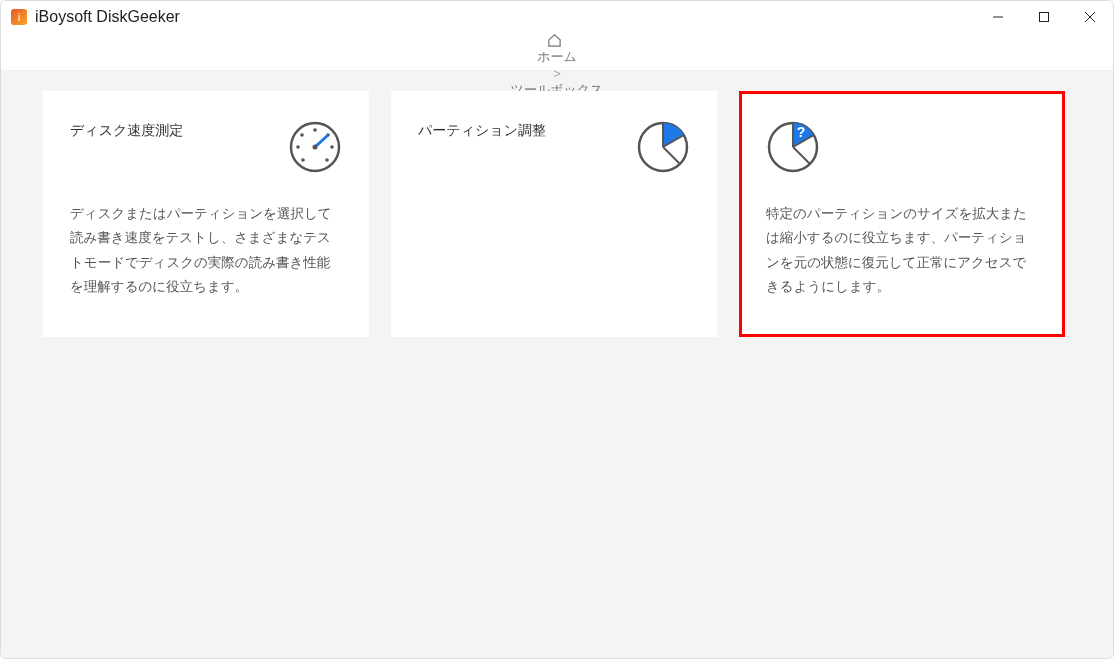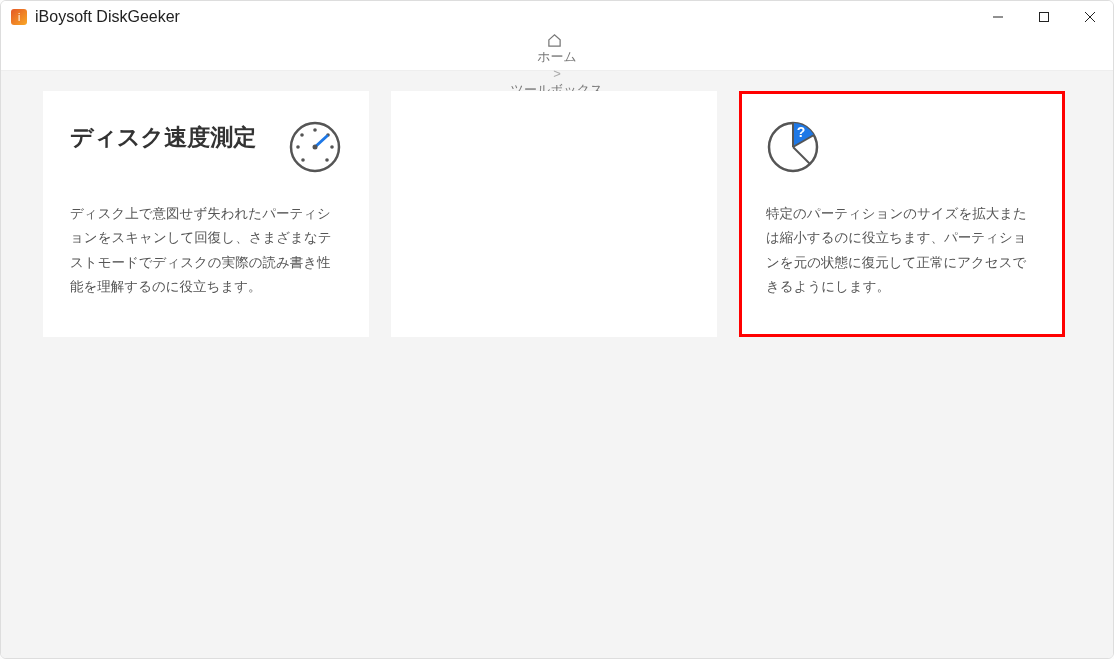--- a/index.html
+++ b/index.html
@@ -98,23 +98,23 @@
     border: 3px solid #ff0000;
     padding: 26px 24px 24px 24px;
   }
   .card-head {
     display:flex;
     align-items:flex-start;
     justify-content:space-between;
     margin-bottom: 28px;
   }
   .card-title {
-    font-size: 23px;
+    font-size: 14px;
     color: #333;
-    font-weight: 700;
+    font-weight: 400;
     line-height: 1.55;
     max-width: 210px;
   }
   .card-icon {
     width: 54px;
     height: 54px;
     flex-shrink:0;
   }
   .card-desc {
     font-size: 13.5px;
@@ -180,24 +180,36 @@
             <circle cx="40" cy="15" r="1.8" fill="#555"></circle>
             <circle cx="10" cy="27" r="1.8" fill="#555"></circle>
             <circle cx="44" cy="27" r="1.8" fill="#555"></circle>
             <circle cx="15" cy="40" r="1.8" fill="#555"></circle>
             <circle cx="39" cy="40" r="1.8" fill="#555"></circle>
             <line x1="27" y1="27" x2="39" y2="16" stroke="#1e78e6" stroke-width="3" stroke-linecap="round"></line>
             <circle cx="27" cy="27" r="2.5" fill="#555"></circle>
           </svg>
         </div>
       </div>
-      <div class="card-desc">ディスク上で意図せず失われたパーティションをスキャンして回復し、さまざまなテストモードでディスクの実際の読み書き性能を理解するのに役立ちます。</div>
+      <div class="card-desc">ディスクまたはパーティションを選択して読み書き速度をテストし、さまざまなテストモードでディスクの実際の読み書き性能を理解するのに役立ちます。</div>
     </div>
 
     <div class="card">
+      <div class="card-head">
+        <div class="card-title">パーティション調整</div>
+        <div class="card-icon">
+          <svg viewBox="0 0 54 54">
+            <circle cx="27" cy="27" r="24" fill="none" stroke="#555" stroke-width="2.5"></circle>
+            <path d="M27 27 L27 3 A24 24 0 0 1 48 15 Z" fill="#1e78e6"></path>
+            <line x1="27" y1="27" x2="27" y2="3" stroke="#555" stroke-width="2"></line>
+            <line x1="27" y1="27" x2="48" y2="15" stroke="#555" stroke-width="2"></line>
+            <line x1="27" y1="27" x2="44" y2="44" stroke="#555" stroke-width="2"></line>
+          </svg>
+        </div>
+      </div>
     </div>
 
     <div class="card highlight">
       <div class="card-head">
         <div class="card-icon">
           <svg viewBox="0 0 54 54">
             <circle cx="27" cy="27" r="24" fill="none" stroke="#555" stroke-width="2.5"></circle>
             <path d="M27 27 L27 3 A24 24 0 0 1 48 15 Z" fill="#1e78e6"></path>
             <text x="35" y="17" font-size="14" font-weight="bold" fill="#fff" text-anchor="middle">?</text>
             <line x1="27" y1="27" x2="27" y2="3" stroke="#555" stroke-width="2"></line>

